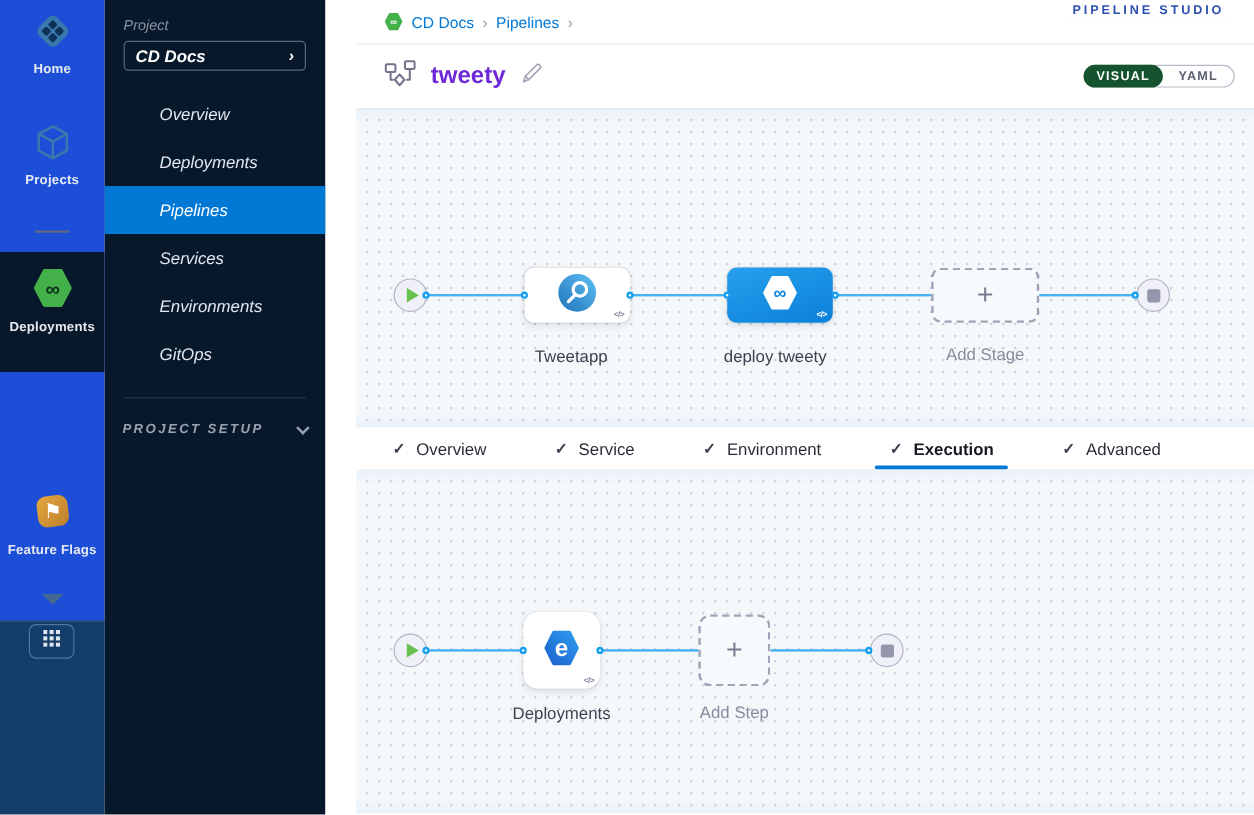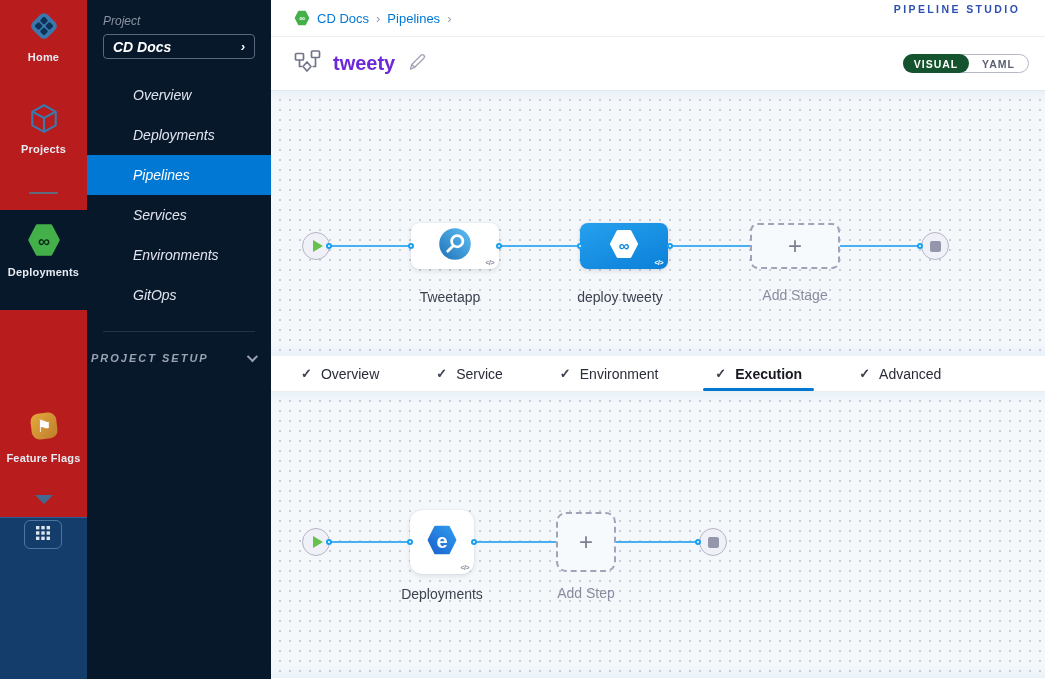--- a/index.html
+++ b/index.html
@@ -1,46 +1,46 @@
 <!DOCTYPE html>
 <html><head>
 <meta charset="utf-8">
 <style>
   * { margin:0; padding:0; box-sizing:border-box; }
   html,body { width:1045px; height:679px; }
   body { font-family:"Liberation Sans", sans-serif; background:#fff; }
   .app { position:relative; width:1045px; height:679px; overflow:hidden; background:#fff; }
 
   
-  .rail { position:absolute; left:0; top:0; width:87px; height:656px; background:#b91c1c; z-index:5; }
+  .rail { position:absolute; left:0; top:0; width:87px; height:656px; background:#1d4ed8; z-index:5; }
   .rail-item { position:absolute; left:0; width:87px; text-align:center; cursor:pointer; }
   .rail-item .ic { display:inline-block; }
   .rail-label { margin-top:4px; font-size:11px; font-weight:700; color:#e7ebf1; letter-spacing:.2px; }
   .rail-sel { position:absolute; left:0; top:210px; width:87px; height:100px; background:#07182b; }
   .rail-divider { position:absolute; left:29px; top:192px; width:29px; height:2px; background:#5e6b7e; border-radius:2px; }
   .rail-chevron { position:absolute; left:35px; top:495px; width:0; height:0; border-left:9px solid transparent; border-right:9px solid transparent; border-top:9px solid #44688f; cursor:pointer; }
   .rail-bottom { position:absolute; left:0; top:517px; width:87px; height:162px; background:#143d6b; border-top:1px solid #2e5e96; }
   .grid-btn { position:absolute; left:24px; top:2px; width:38px; height:29px; border:1px solid #4a769f; border-radius:6px; display:flex; align-items:center; justify-content:center; cursor:pointer; }
 
   
   .sidebar { position:absolute; left:87px; top:0; width:184px; height:679px; background:#07182b; z-index:4;font-style:italic; }
   .proj-label { margin:14px 0 6px 16px; font-size:12px; color:#8b93a3; }
   .proj-select { margin:0 16px; height:25px; border:1px solid #5d6congress; border:1px solid #5c6780; border-radius:4px; display:flex; align-items:center; justify-content:space-between; padding:0 9px; cursor:pointer; }
   .proj-select .pname { color:#fff; font-size:14px; font-weight:700; }
   .proj-select .chev { color:#fff; font-size:13px; font-weight:700; }
   .side-menu { margin-top:16px; }
   .side-item { height:40px; line-height:40px; padding-left:46px; font-size:14px; color:#e2e5ee; cursor:pointer; }
   .side-item.active { background:#0278d5; color:#fff; }
   .side-divider { margin:16px 16px 0 16px; height:1px; background:#23344a; }
-  .proj-setup { margin:20px 16px 0 4px; display:flex; align-items:center; justify-content:space-between; cursor:pointer; }
+  .proj-setup { margin:20px 16px 0 15px; display:flex; align-items:center; justify-content:space-between; cursor:pointer; }
   .proj-setup .t { font-size:11px; font-weight:700; letter-spacing:2px; color:#9aa2b2; }
   .chev-down { width:8px; height:8px; border-right:2px solid #9aa2b2; border-bottom:2px solid #9aa2b2; transform:rotate(45deg) translateY(-2px); }
 
   
-  .main { position:absolute; left:271px; top:0; width:774px; height:679px; background:#fff; }
+  .main { position:absolute; left:271px; top:0; width:774px; height:679px; background:#fff;padding-left:26px; }
   .crumb-row { position:relative; height:37px; display:flex; align-items:center; padding-left:23px; border-bottom:1px solid #ececf2; }
   .crumb-row .cdicon { margin-right:7px; display:flex; }
   .crumb { font-size:13px; color:#0278d5; cursor:pointer; }
   .crumb-sep { font-size:13px; color:#9a9aa8; margin:0 7px; }
   .studio-badge { position:absolute; top:0; right:4px; width:168px; height:19px; background:#fff;
     clip-path:polygon(16px 100%, 0 0, 100% 0, calc(100% - 16px) 100%);
     filter:drop-shadow(0 1px 1px #c4cfe4); text-align:center; line-height:18px;
     font-size:10.5px; font-weight:700; letter-spacing:2.4px; color:#2d4fb2; z-index:6; }
 
   .title-row { position:relative; height:53px; display:flex; align-items:center; padding-left:23px; }

